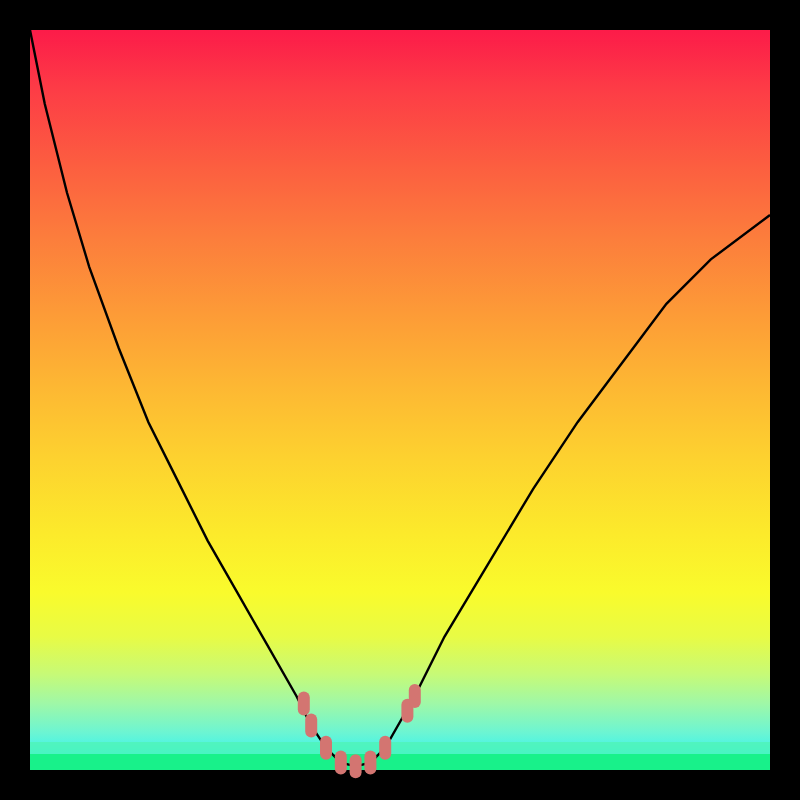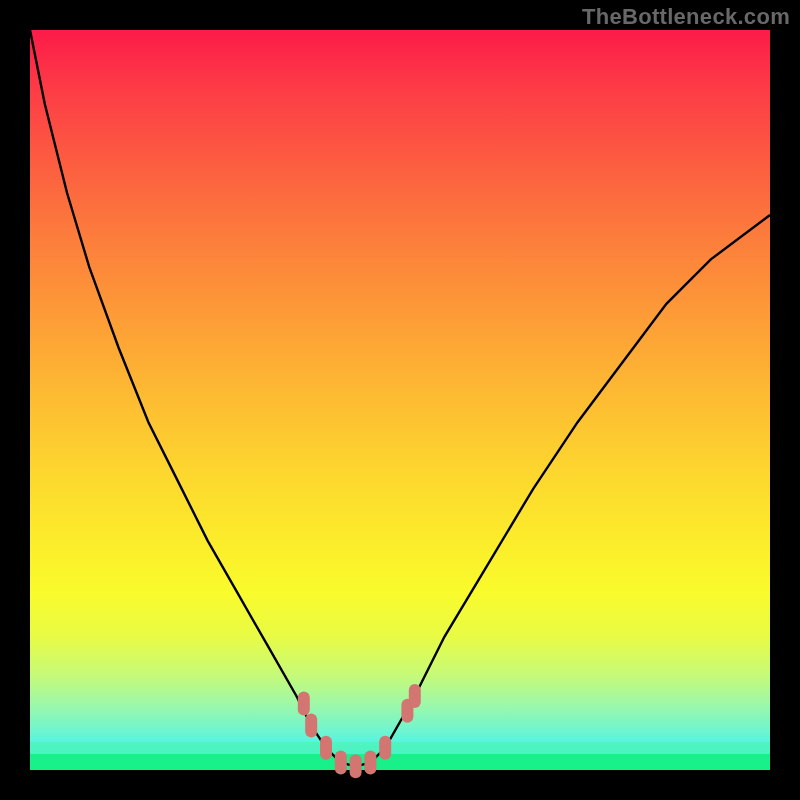--- a/index.html
+++ b/index.html
@@ -57,21 +57,20 @@
     top: 0;
     width: 740px;
     height: 740px;
     overflow: visible;
   }
 </style>
 </head>
 <body>
 
 <div class="frame">
-  <div class="watermark">TheBottleneck.com</div>
 
   <div class="plot-area">
     <svg class="curve-layer" viewBox="0 0 740 740" preserveAspectRatio="none">
 
       <rect x="0" y="724" width="740" height="16" fill="#18f18a"></rect>
       <rect x="0" y="712" width="740" height="12" fill="#4ef3b0" opacity="0.7"></rect>
 
       <path id="curve-path" fill="none" stroke="#000" stroke-width="2.4" d="M0.0,0.0 L14.8,74.0 L37.0,162.8 L59.2,236.8 L88.8,318.2 L118.4,392.2 L148.0,451.4 L177.6,510.6 L207.2,562.4 L236.8,614.2 L266.4,666.0 L281.2,695.6 L296.0,717.8 L296.0,717.8 L310.8,732.6 L325.6,736.3 L340.4,732.6 L355.2,717.8 L355.2,717.8 L384.8,666.0 L414.4,606.8 L458.8,532.8 L503.2,458.8 L547.6,392.2 L592.0,333.0 L636.4,273.8 L680.8,229.4 L740.0,185.0 "></path>
 
       <g id="marker-group">

